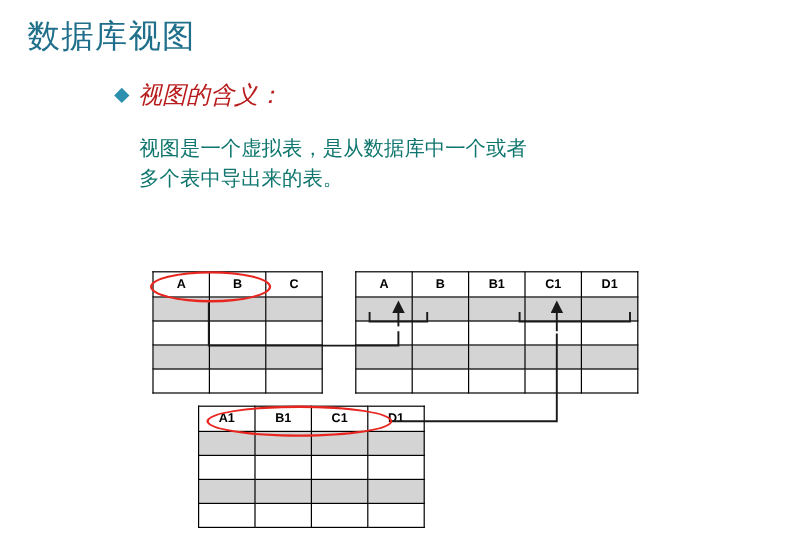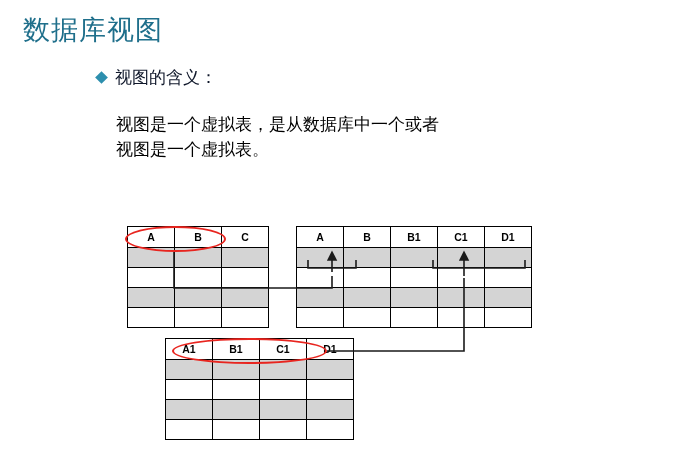--- a/index.html
+++ b/index.html
@@ -39,32 +39,33 @@
   }
   .diamond {
     width: 9px;
     height: 9px;
     background: #2d8fae;
     transform: rotate(45deg);
     margin-right: 9px;
     flex: 0 0 auto;
   }
   .bullet-text {
-    font-size: 17px;
-    color: #0f172a;
+    font-size: 20px;
+    color: #b91c1c;
     font-family: "DejaVu Sans", sans-serif;
     white-space: nowrap;
+    font-style: italic;
   }
   .body-text {
     position: absolute;
     left: 101px;
     top: 112px;
     font-size: 17px;
     line-height: 25px;
-    color: #000000;
+    color: #0f766e;
     font-family: "DejaVu Sans", sans-serif;
     width: 480px;
   }
   .body-text div {
     white-space: nowrap;
   }
 
   
   .tbl {
     position: absolute;
@@ -123,21 +124,21 @@
 
   <div class="title">数据库视图</div>
 
   <div class="bullet-row">
     <span class="diamond"></span>
     <span class="bullet-text">视图的含义：</span>
   </div>
 
   <div class="body-text">
     <div>视图是一个虚拟表，是从数据库中一个或者</div>
-    <div>视图是一个虚拟表。</div>
+    <div>多个表中导出来的表。</div>
   </div>
 
   <table class="tbl" id="table-left">
     <tbody>
         <tr>
       <td class="hdr">A</td>
       <td class="hdr">B</td>
       <td class="hdr">C</td>
     </tr>
     <tr>

